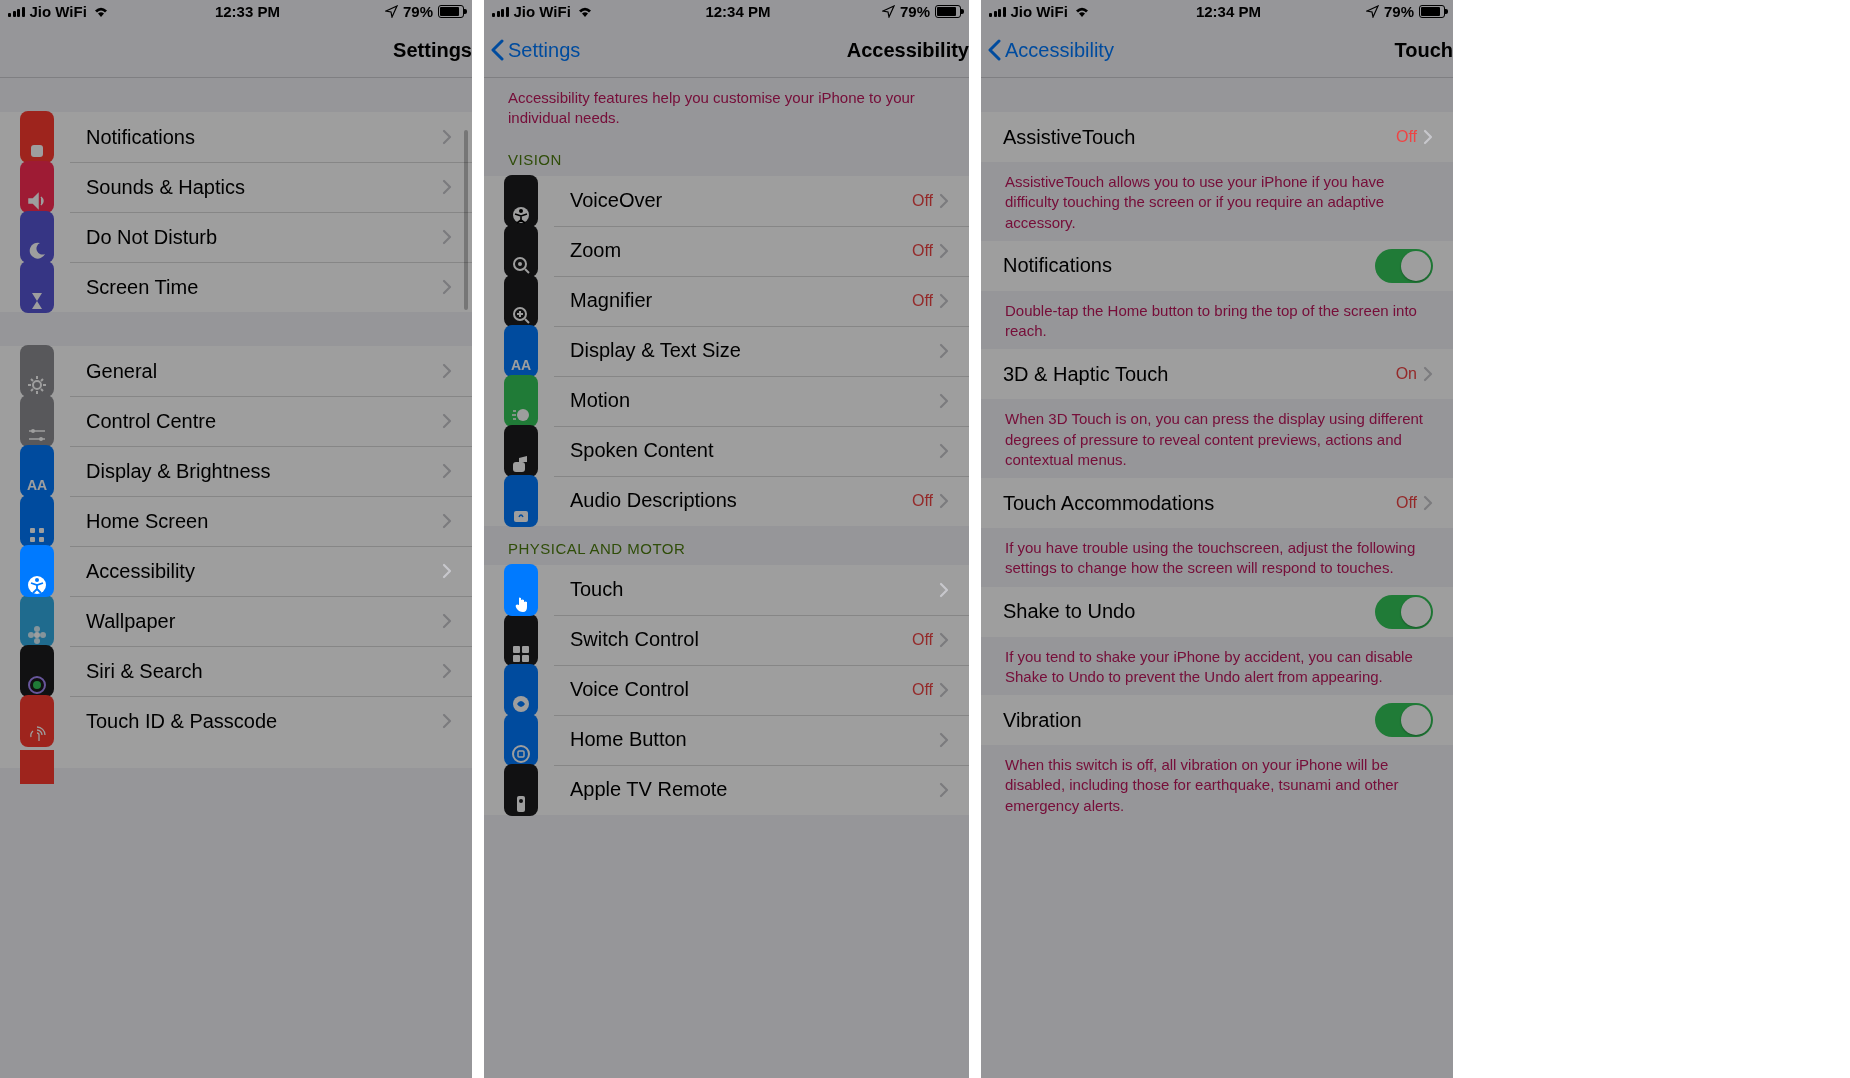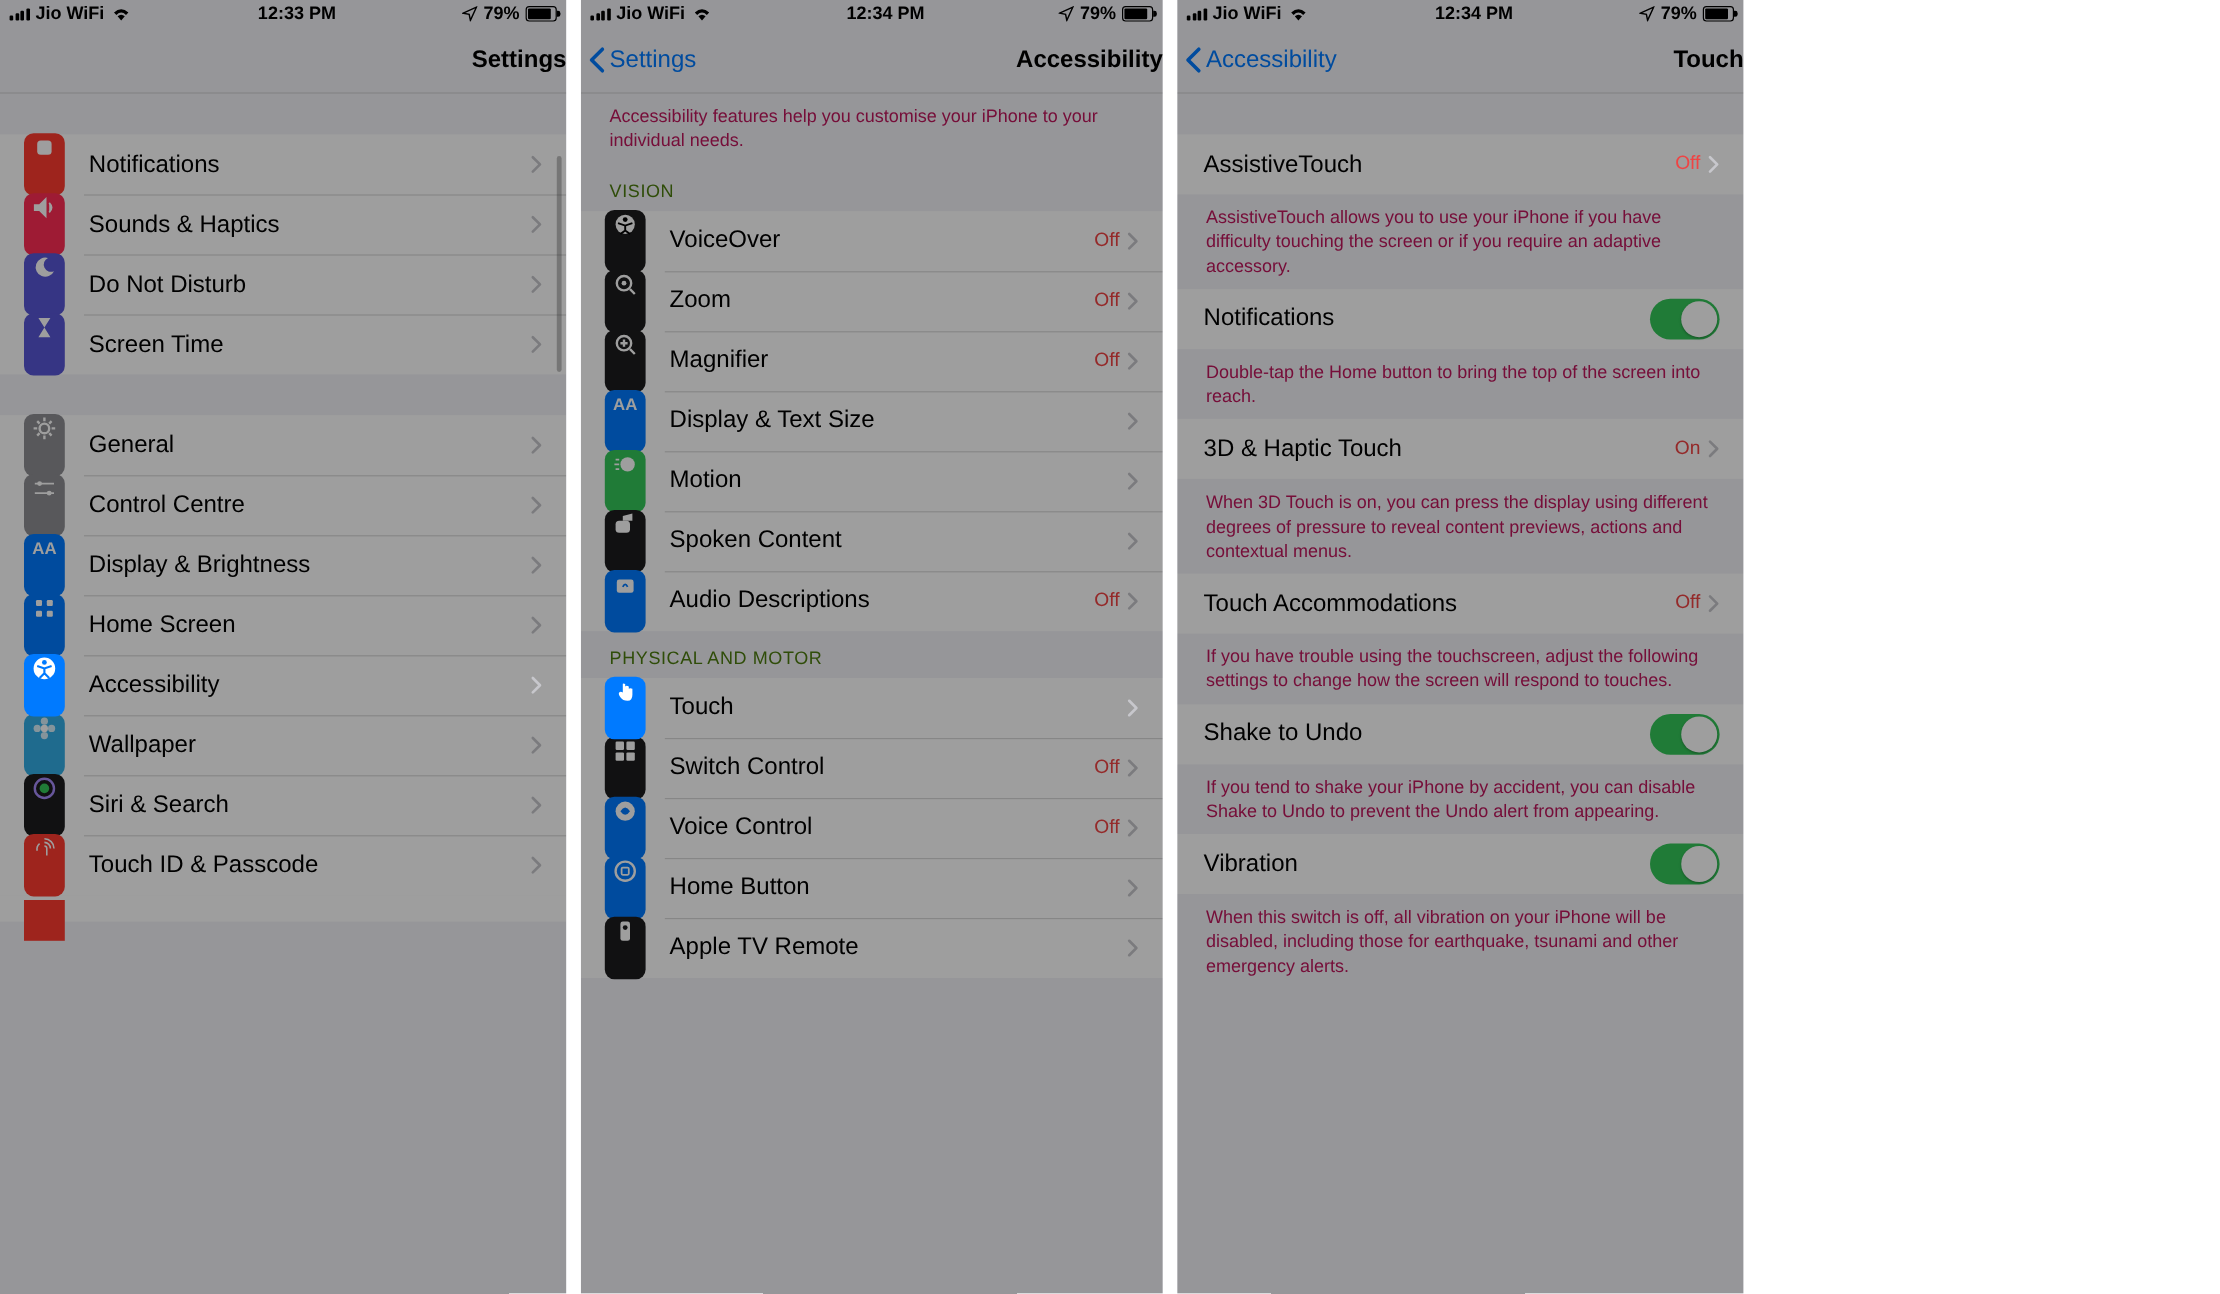--- a/index.html
+++ b/index.html
@@ -82,22 +82,22 @@
   height: 50px;
   padding: 0 20px 0 20px;
   position: relative;
 }
 .row + .row::before {
   content:""; position:absolute; top:0; left:70px; right:0; height:0.5px;
   background: rgba(0,0,0,0.15);
 }
 .row .icon {
   width: 34px; height: 52px; border-radius: 8px;
-  display:flex; align-items:flex-start; justify-content:center;
-  flex:none; margin-right: 20px;
+  display:flex; align-items:flex-end; justify-content:center;
+  flex:none; margin-right: 32px;
   color:#fff; font-size:18px;
 }
 .row .label { flex:1; font-size:20px; color:#000; }
 .row .value { font-size:16px; color:#ef4444; margin-right:6px; }
 .row .chev svg { width:10px; height:16px; display:block; }
 .row .chev { color:#c7c7cc; }
 .row.noicon { padding-left: 22px; }
 
 .toggle {
   width: 58px; height: 34px; border-radius: 17px;

